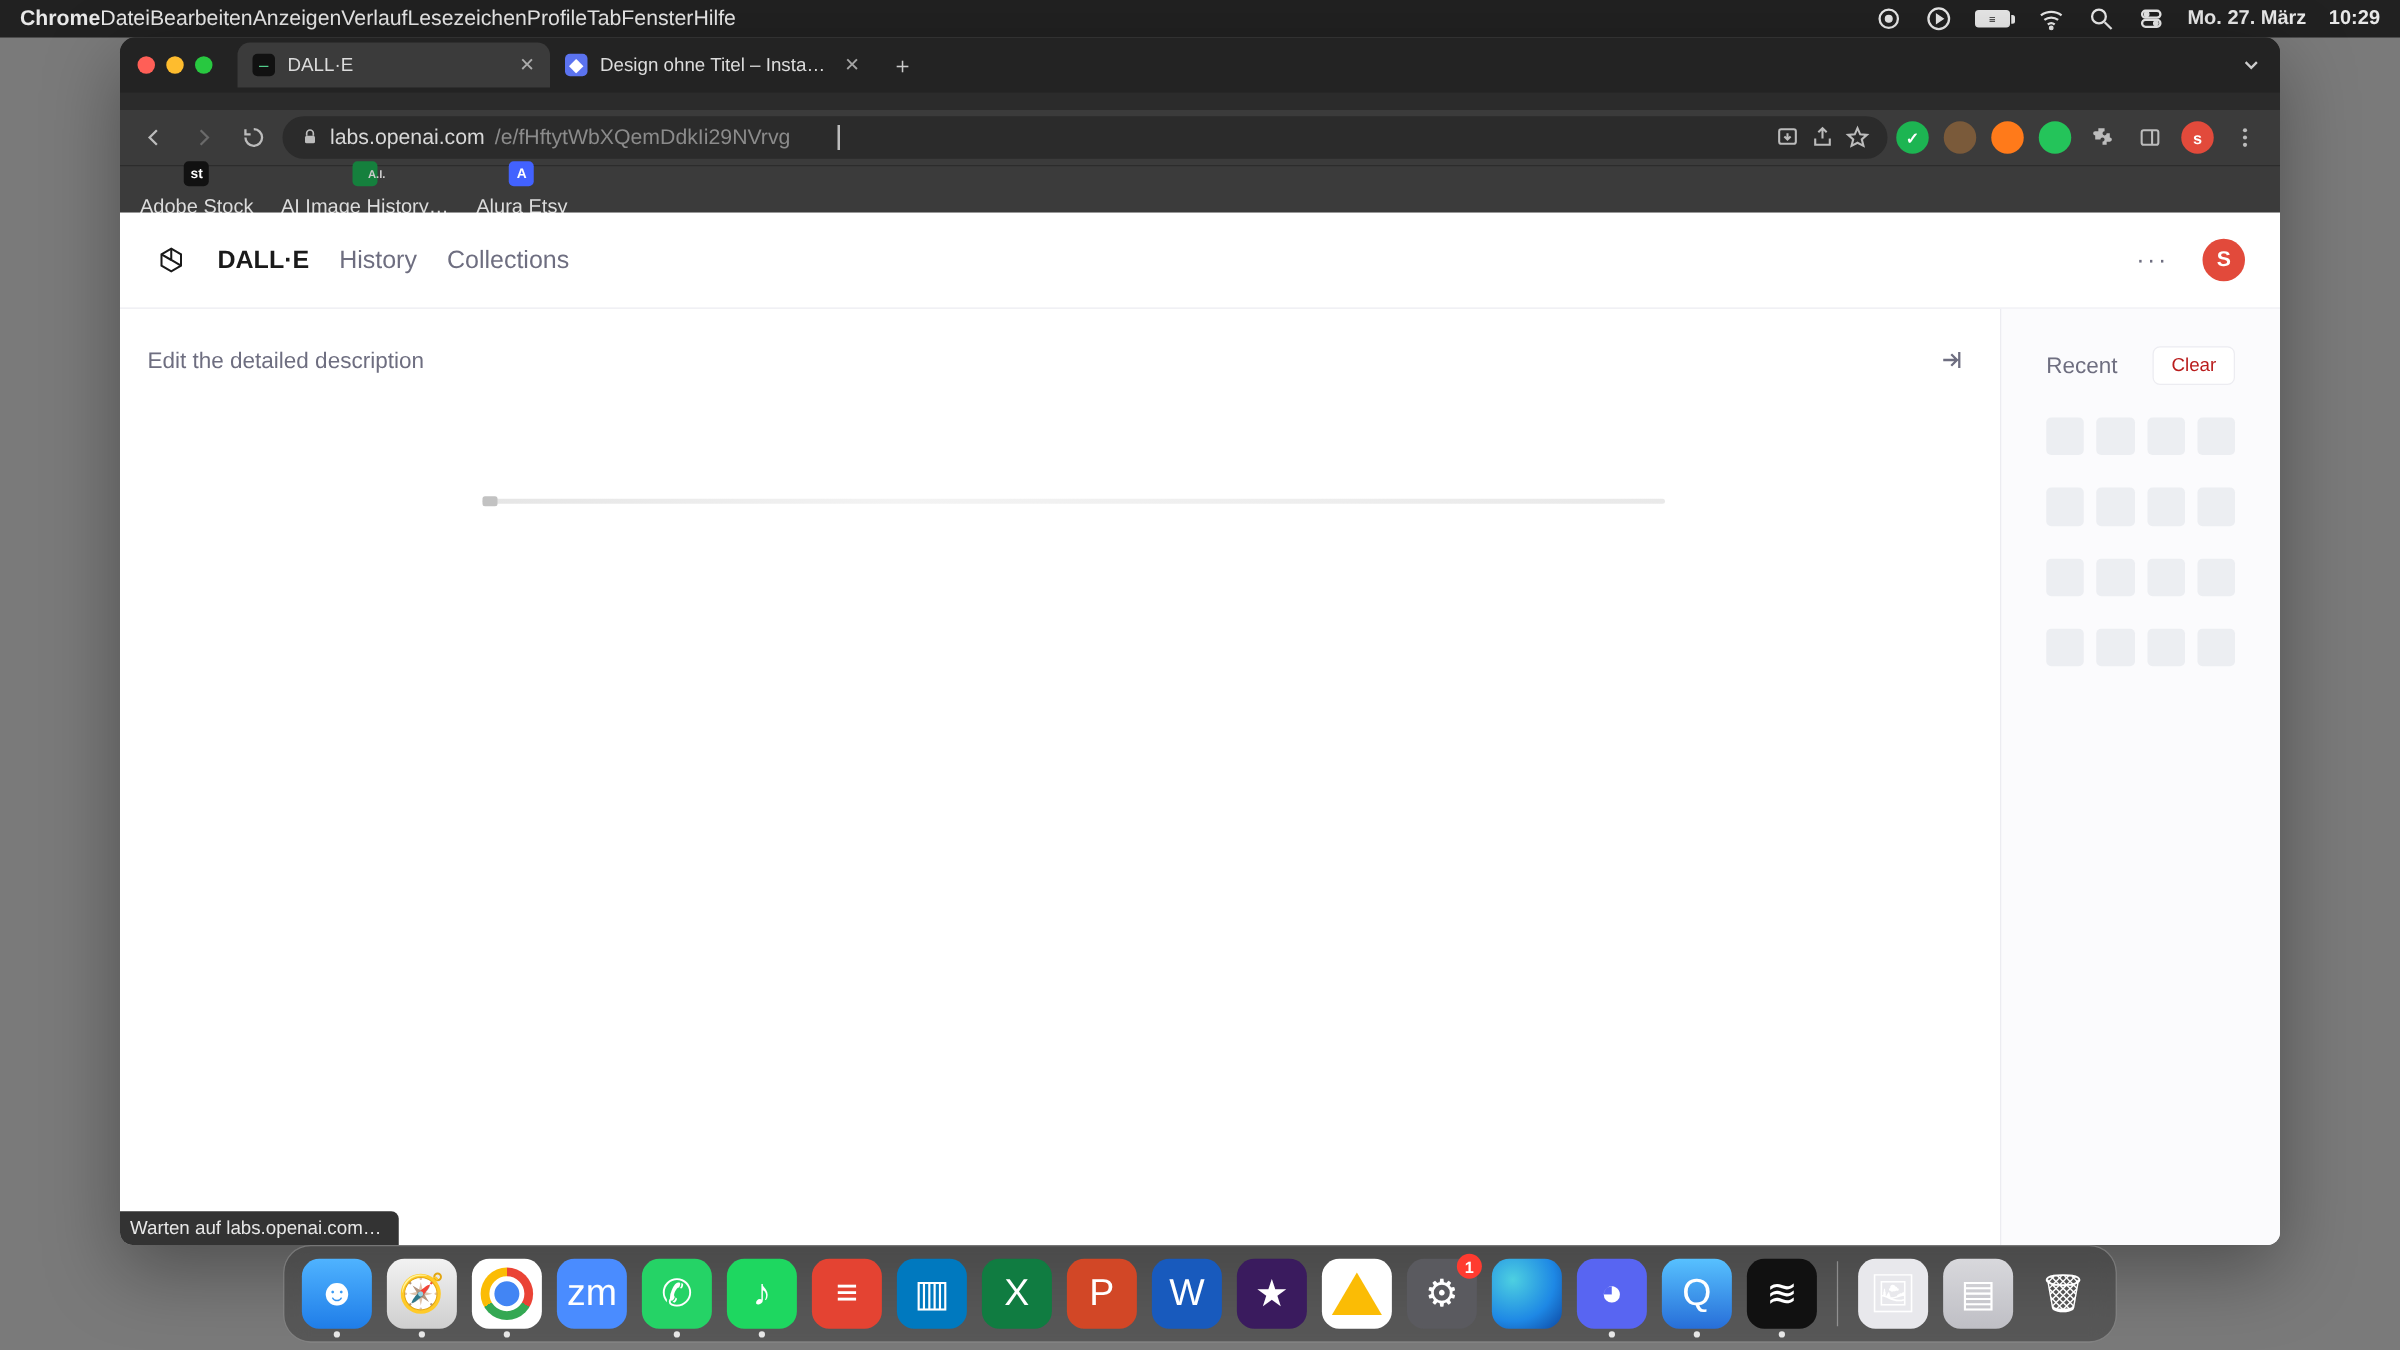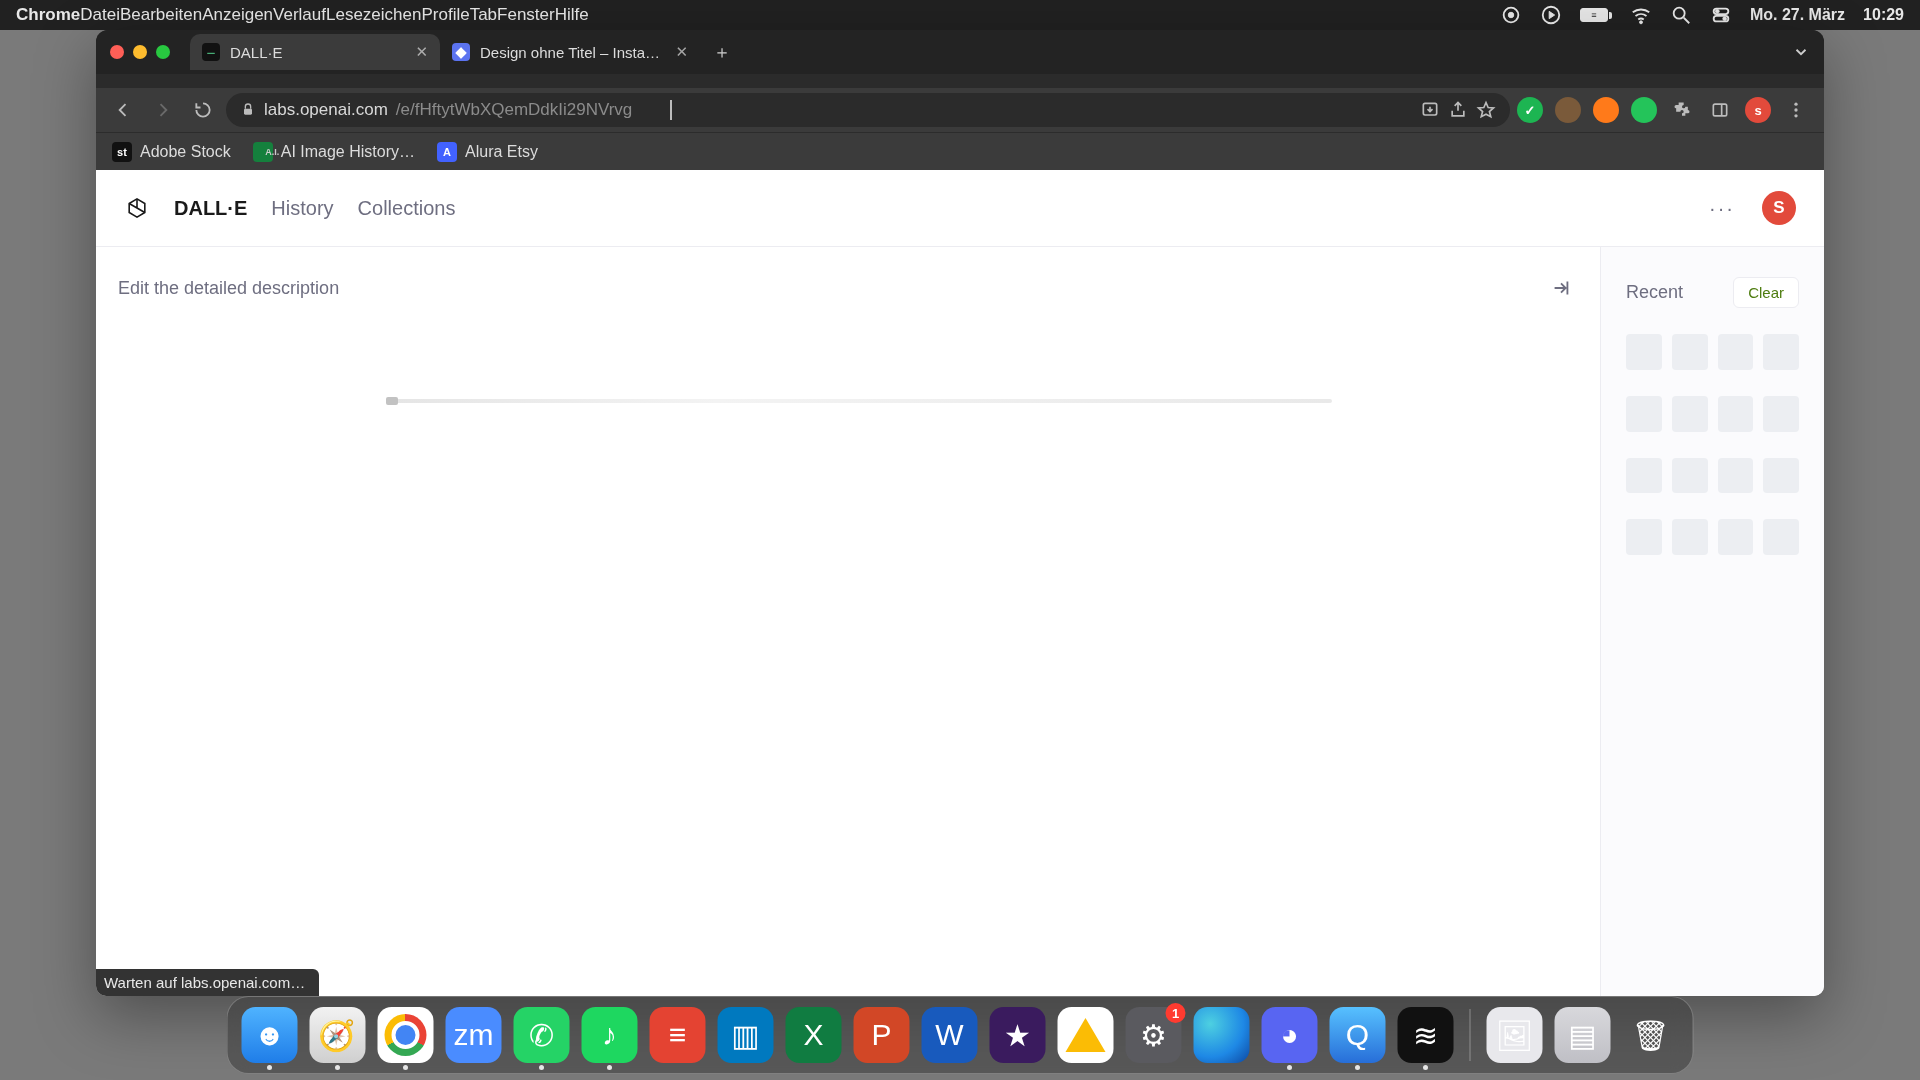--- a/index.html
+++ b/index.html
@@ -61,41 +61,41 @@
   .addrbar .url-main{color:#d8d8d8;}
   .addrbar .url-path{color:#8b8b8b;}
   .addrbar .url-flex{flex:1;}
   .addrbar .cursor{width:2px;height:20px;background:#bcbcbc;margin-left:30px;}
   .addr-icons{display:flex;align-items:center;gap:10px;margin-right:4px;}
   .addr-icons .ic{width:28px;height:28px;display:flex;align-items:center;justify-content:center;}
   .addr-icons svg{width:20px;height:20px;}
   .ext-pill{width:26px;height:26px;border-radius:50%;display:flex;align-items:center;justify-content:center;font-size:13px;font-weight:600;color:#fff;}
   
   .bookmarks{height:38px;background:var(--chrome-bg2);display:flex;align-items:center;padding:0 16px;gap:22px;font-size:16px;color:#dcdcdc;border-top:1px solid rgba(0,0,0,0.25);}
-  .bookmarks .bm{display:flex;align-items:center;gap:8px;}
+  .bookmarks .bm{display:flex;align-items:center;gap:8px;flex-direction:column;}
   .bookmarks .bmfav{width:20px;height:20px;border-radius:4px;display:flex;align-items:center;justify-content:center;font-size:11px;font-weight:700;}
   
   .page{flex:1;background:var(--page-bg);position:relative;overflow:hidden;}
   
   .dalle-header{height:76px;display:flex;align-items:center;padding:0 28px;gap:24px;}
   .dalle-logo{width:26px;height:26px;}
   .dalle-nav{display:flex;gap:24px;font-size:20px;align-items:center;}
   .dalle-nav .ni{color:var(--dalle-grey);font-weight:500;}
   .dalle-nav .ni.active{color:var(--dalle-dark);font-weight:700;}
   .dalle-header .spacer{flex:1;}
   .dalle-more{color:var(--dalle-grey);font-size:20px;letter-spacing:2px;width:32px;text-align:center;}
   .dalle-avatar{width:34px;height:34px;border-radius:50%;background:var(--avatar-red);color:#fff;display:flex;align-items:center;justify-content:center;font-weight:600;font-size:17px;}
   .dalle-hr{height:1px;background:var(--dalle-border);}
   
   .dalle-body{position:absolute;top:77px;left:0;right:0;bottom:0;display:flex;}
   .dalle-main{flex:1;padding:30px 0 0 22px;}
-  .dalle-side{width:224px;background:var(--page-faint);border-left:1px solid var(--dalle-border);padding:30px 25px;}
+  .dalle-side{width:224px;background:var(--page-faint);border-left:1px solid var(--dalle-border);padding:30px 36px;}
   .side-head{display:flex;align-items:center;justify-content:space-between;margin-bottom:26px;}
   .side-title{color:var(--dalle-grey);font-size:18px;}
-  .side-clear{background:#fff;border:1px solid var(--dalle-border);border-radius:6px;padding:6px 14px;font-size:15px;color:#4d7c0f;font-weight:500;}
+  .side-clear{background:#fff;border:1px solid var(--dalle-border);border-radius:6px;padding:6px 14px;font-size:15px;color:#b91c1c;font-weight:500;}
   .thumb-grid{display:grid;grid-template-columns:repeat(4,1fr);gap:10px;}
   .thumb{aspect-ratio:1/1;background:#eceef2;border-radius:4px;}
   .thumb-row-gap{height:26px;}
   
   .edit-row{display:flex;align-items:center;justify-content:space-between;color:var(--dalle-grey);font-size:18px;padding-right:28px;margin-bottom:28px;}
   .edit-collapse svg{width:22px;height:22px;}
   
   .prompt-card{margin-right:28px;border:1px solid var(--dalle-border);border-radius:8px;box-shadow:0 1px 4px rgba(0,0,0,0.04);display:flex;align-items:stretch;height:52px;}
   .prompt-input{flex:1;padding:0 18px;font-size:19px;color:#3a3a3a;display:flex;align-items:center;border:none;outline:none;background:transparent;}
   .prompt-right{width:86px;border-left:1px solid var(--dalle-border);color:#a0a0a0;font-size:22px;display:flex;align-items:center;justify-content:center;}

